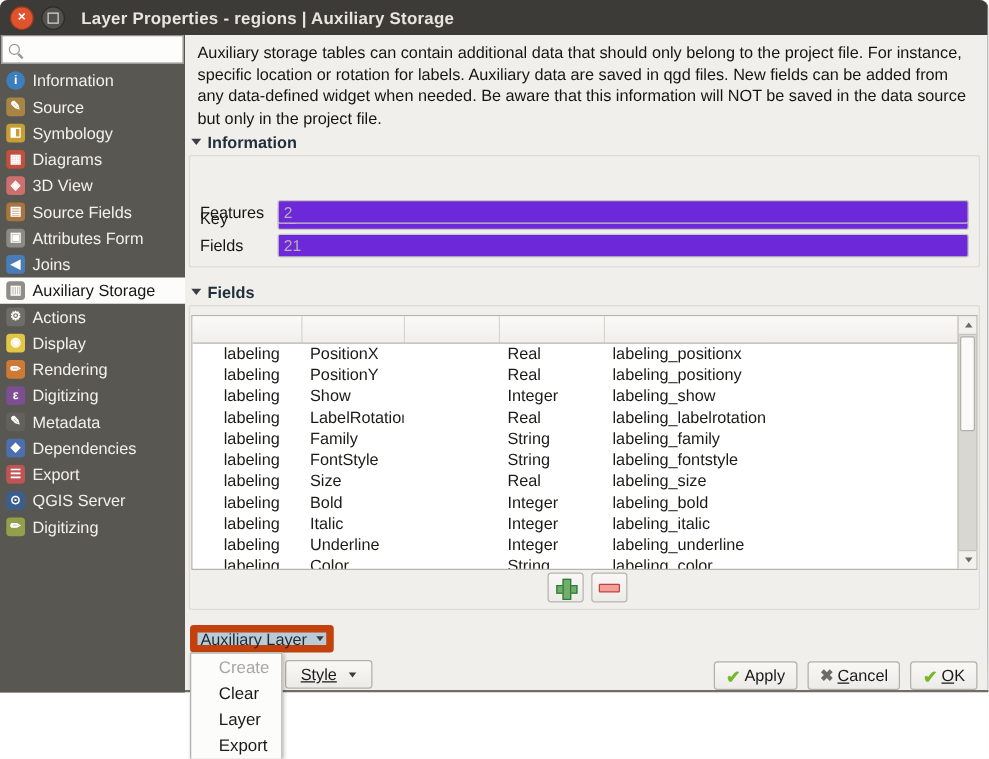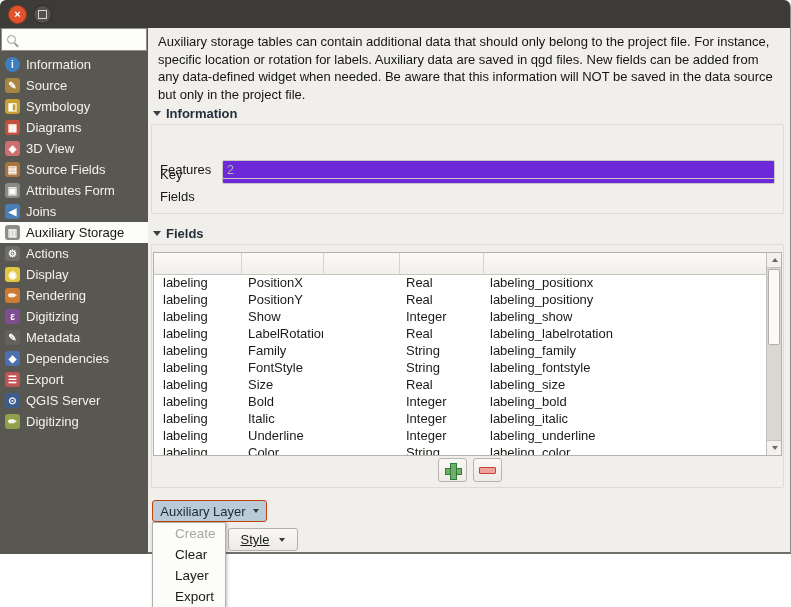--- a/index.html
+++ b/index.html
@@ -43,21 +43,21 @@
                     color:#b5b3ae; font-size:12.5px; padding:0 4px; font-family:"Liberation Sans", sans-serif; }
 
   
   .tablewrap { position:absolute; left:5px; top:224px; width:629px; height:204px; background:#fff; border:1px solid #b5b3ad; overflow:hidden; }
   table { border-collapse:collapse; table-layout:fixed; width:612px; }
   col.c0{width:87px} col.c1{width:82px} col.c2{width:76px} col.c3{width:84px} col.c4{width:283px}
   thead th { height:21px; background:linear-gradient(#fbfaf8,#f1efec); border-right:1px solid #d7d5cf; border-bottom:1px solid #c6c4be;
              font-weight:normal; font-size:13px; text-align:left; padding-left:7px; color:#1b1a17; }
   thead th:last-child { border-right:none; }
   tbody td { height:17px; font-size:13px; padding-left:7px; white-space:nowrap; overflow:hidden; color:#1b1a17; }
-  tbody td:first-child { padding-left:9px; }
+  tbody td:first-child { padding-left:25px; }
   .vscroll { position:absolute; right:0; top:0; width:15px; height:202px; background:#d9d7d1; border-left:1px solid #c2c0ba; }
   .sbtn { position:absolute; left:0; width:15px; height:15px; background:#f2f1ee; display:flex; align-items:center; justify-content:center; }
   .sbtn.up { top:0; border-bottom:1px solid #c6c4be; }
   .sbtn.down { bottom:0; border-top:1px solid #c6c4be; }
   .arr-up { width:0;height:0;border-left:3.5px solid transparent;border-right:3.5px solid transparent;border-bottom:4px solid #6b6963; }
   .arr-down { width:0;height:0;border-left:3.5px solid transparent;border-right:3.5px solid transparent;border-top:4px solid #6b6963; }
   .thumb { position:absolute; left:1px; top:16px; width:12px; height:76px; background:#fbfaf8; border:1px solid #b2b0aa; border-radius:2px; }
 
   
   .addrem { position:absolute; left:0; width:100%; top:430px; height:25px; display:flex; justify-content:center; gap:6px; }
@@ -65,21 +65,21 @@
            display:flex; align-items:center; justify-content:center; }
   .plus-glyph { position:relative; width:15px; height:15px; }
   .plus-glyph::before { content:''; position:absolute; left:0; top:5px; width:15px; height:5px; background:#72ad6c; border:1px solid #2e7d36; }
   .plus-glyph::after { content:''; position:absolute; left:5px; top:0; width:5px; height:15px; background:#72ad6c; border:1px solid #2e7d36; }
   .minus-glyph { width:17px; height:7px; background:#f0a19c; border:1px solid #c4403a; border-radius:1px; }
 
   
   .btn { background:linear-gradient(#f9f8f6,#edebe8); border:1px solid #b3b1ab; border-radius:3px; font-size:13px; color:#1b1a18;
          display:inline-flex; align-items:center; justify-content:center; padding:0 9px; height:23px; gap:3px; cursor:default; }
   .caret { width:0; height:0; border-left:3.5px solid transparent; border-right:3.5px solid transparent; border-top:4px solid #3c3b37; margin-left:7px; }
-  .aux-btn { position:absolute; left:4px; top:472px; width:115px; height:22px; background:#b9cbd7; border:1px solid #c2410c;
+  .aux-btn { position:absolute; left:4px; top:472px; width:115px; height:22px; background:#b9cbd7; border:6px solid #c2410c;
              border-radius:3px; display:flex; align-items:center; justify-content:center; font-size:13px; color:#1d2a33; }
   .style-btn { position:absolute; left:80px; top:500px; width:70px;text-decoration:underline; }
   .footer { position:absolute; right:9px; top:501px; display:flex; gap:8px; }
   .ic-check::before { content:'✔'; color:#76b82a; font-size:14px; font-weight:bold; }
   .ic-cross::before { content:'✖'; color:#6d6b66; font-size:13px; font-weight:bold; }
 
   
   .menu { position:absolute; left:152px; top:522px; width:74px; background:#fcfcfb; border:1px solid #b2b0aa;
           box-shadow:1px 1px 3px rgba(0,0,0,.25); z-index:10; }
   .menu-item { height:21px; display:flex; align-items:center; padding-left:22px; font-size:13.5px; color:#1b1a18; cursor:default;text-align:right; }
@@ -89,20 +89,21 @@
 <body>
 
 <div class="screen">
   <div class="window">
 
     <div class="titlebar">
       <div class="wbtn close">
           <span>×</span>
         </div>
       <div class="wbtn max"></div>
+      <div class="title-text">Layer Properties - regions | Auxiliary Storage</div>
     </div>
 
     <div class="sidebar">
       <div class="searchbox">
         <span class="mag"></span>
         <input value="" style="">
       </div>
       <div class="nav">
 
           <div class="nav-item">
@@ -214,20 +215,21 @@
             <input disabled="" value="ID" style="">
           </div>
 
           <div class="form-row" style="top: 132px;">
             <label>Features</label>
             <input disabled="" value="2" style="">
           </div>
 
           <div class="form-row" style="top: 159px;">
             <label>Fields</label>
+            <input disabled="" value="21" style="">
           </div>
         </div>
 
       <div class="sect-head" style="top:198px;">
         <span class="tri-down"></span>
         <span>Fields</span>
       </div>
       <div class="groupbox" style="left:3px; right:7px; top:216px; height:244px;"></div>
 
       <div class="tablewrap">
@@ -363,20 +365,37 @@
       <div class="aux-btn">
         <span>Auxiliary Layer</span>
         <span class="caret"></span>
       </div>
 
       <div class="btn style-btn">
         <span>Style</span>
         <span class="caret"></span>
       </div>
 
+      <div class="footer">
+
+          <div class="btn">
+            <span class="ic-check"></span>
+            <span>Apply</span>
+          </div>
+
+          <div class="btn">
+            <span class="ic-cross"></span>
+            <span><u>C</u>ancel</span>
+          </div>
+
+          <div class="btn">
+            <span class="ic-check"></span>
+            <span><u>O</u>K</span>
+          </div>
+        </div>
     </div>
   </div>
 
   <div class="menu">
 
       <div class="menu-item disabled">
         <span>Create</span>
       </div>
 
       <div class="menu-item">

